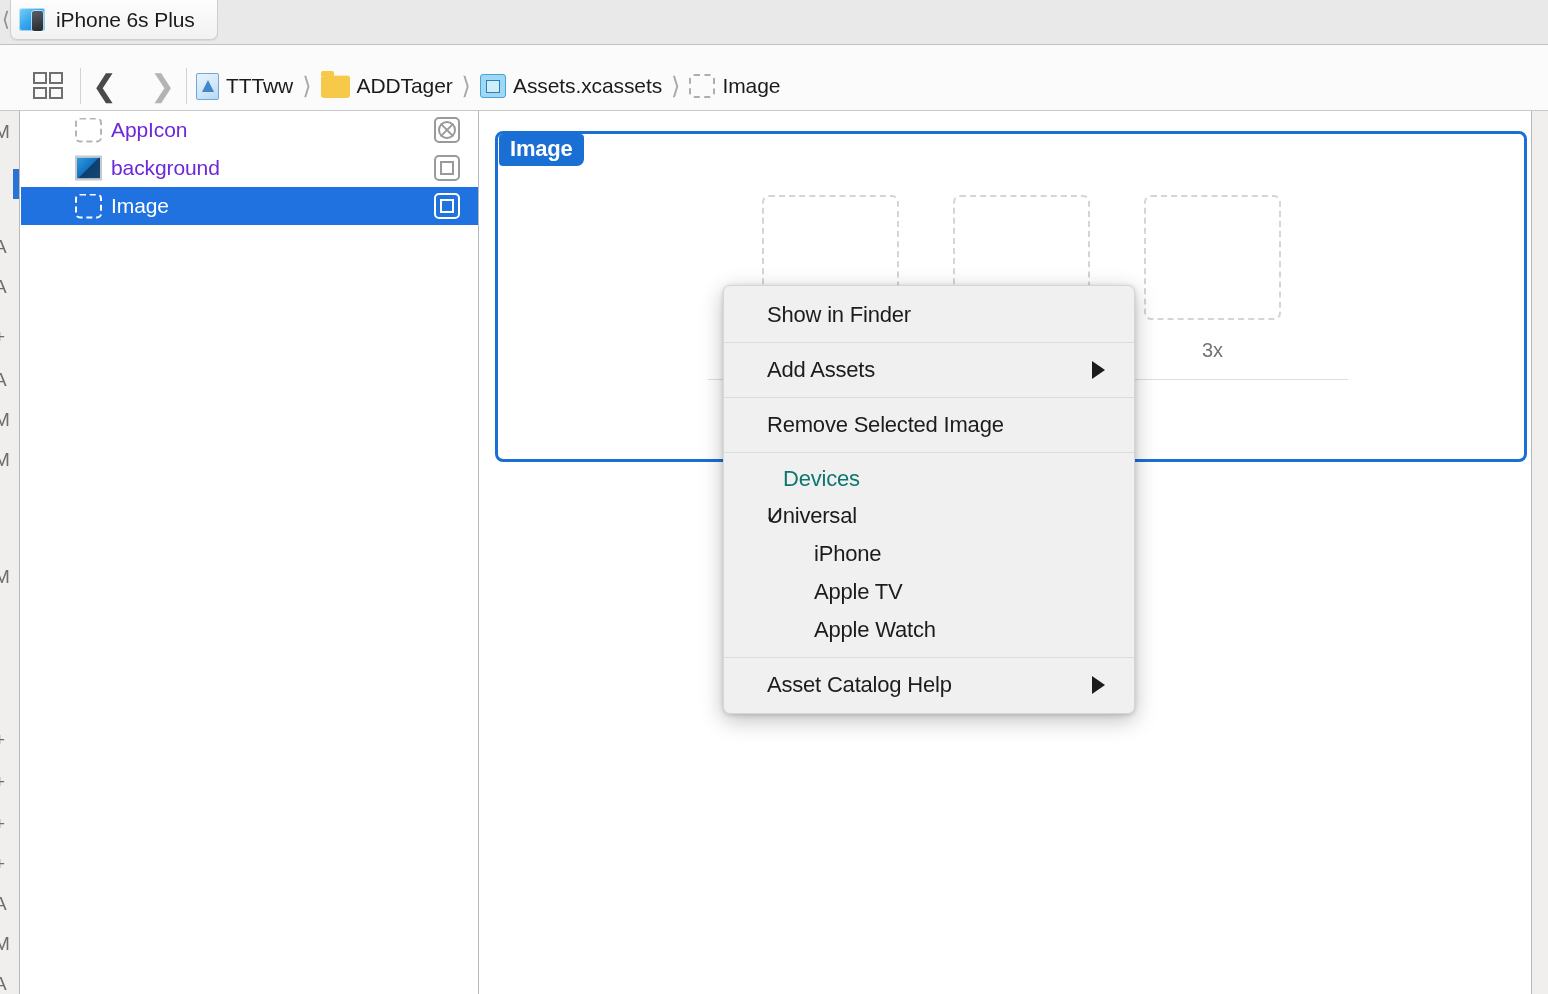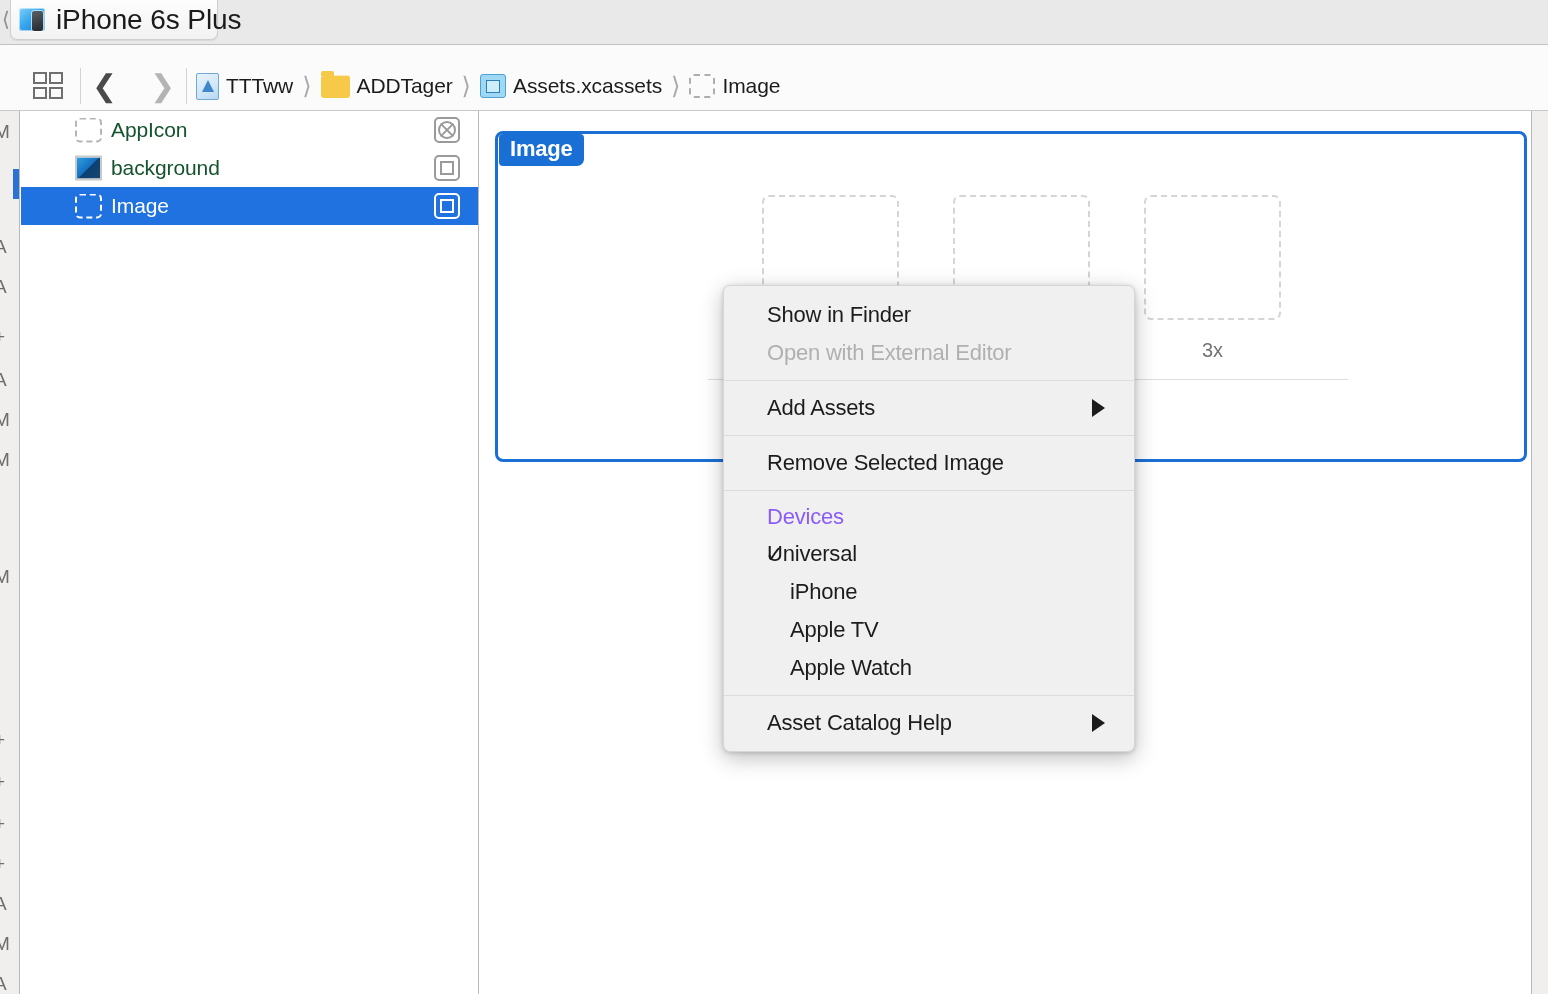--- a/index.html
+++ b/index.html
@@ -66,21 +66,21 @@
   }
   .sim-icon .phone {
     position: absolute;
     left: 13px; top: 4px;
     width: 11px; height: 20px;
     border-radius: 2.5px;
     background: linear-gradient(160deg, #5a5f66, #24282d);
     box-shadow: 0 0 0 1px rgba(255,255,255,0.6);
   }
   .scheme-label {
-    font-size: 28px;
+    font-size: 21px;
     color: #1b1b1b;
     letter-spacing: -0.1px;
     white-space: nowrap;
     text-align: center;
   }
   .status-chip {
     position: absolute;
     left: 342px; top: 0px;
     width: 880px; height: 42px;
     background: linear-gradient(#fdfdfd, #f0f0f0);
@@ -269,21 +269,21 @@
   .asset-row.selected .thumb-dashed { border-color: #ffffff; }
   .thumb-image {
     width: 27px; height: 25px;
     box-sizing: border-box;
     border: 2px solid #c9c9c9;
     background: linear-gradient(135deg, #2f9fe0 0%, #1572c2 48%, #0d3f72 52%, #15486f 100%);
   }
   .asset-name {
     margin-left: 36px;
     font-size: 21px;
-    color: #14532d;
+    color: #6d28d9;
     letter-spacing: -0.1px;
     white-space: nowrap;
   }
   .asset-row.selected .asset-name { color: #ffffff; }
   .asset-badge {
     position: absolute;
     right: 18px; top: 50%;
     transform: translateY(-50%);
     width: 26px; height: 26px;
   }
@@ -414,22 +414,22 @@
     box-sizing: border-box;
   }
   .menu-label {
     font-size: 22px;
     color: #1c1c1c;
     white-space: nowrap;
     letter-spacing: -0.2px;
   }
   .menu-item.disabled .menu-label { color: #b0b0b0; }
   .menu-item.section-header { height: 36px; }
-  .menu-item.section-header .menu-label { color: #8b5cf6; }
-  .menu-item.indented { padding-left: 66px; }
+  .menu-item.section-header .menu-label { color: #0f766e; margin-left: 16px; }
+  .menu-item.indented { padding-left: 66px; margin-left: 24px; }
   .menu-check {
     position: absolute;
     left: 41px; top: 50%;
     transform: translateY(-50%);
     font-size: 23px;
     color: #1c1c1c;
     line-height: 23px;
   }
   .menu-arrow {
     position: absolute;
@@ -579,23 +579,20 @@
     </div>
   </div>
 
   <div class="right-edge-strip"></div>
 
   <div class="context-menu">
 
     <div class="menu-item">
       <span class="menu-label">Show in Finder</span>
     </div>
-    <div class="menu-item disabled">
-      <span class="menu-label">Open with External Editor</span>
-    </div>
 
     <div class="menu-sep"></div>
 
     <div class="menu-item">
       <span class="menu-label">Add Assets</span>
       <span class="menu-arrow"></span>
     </div>
 
     <div class="menu-sep"></div>
 

